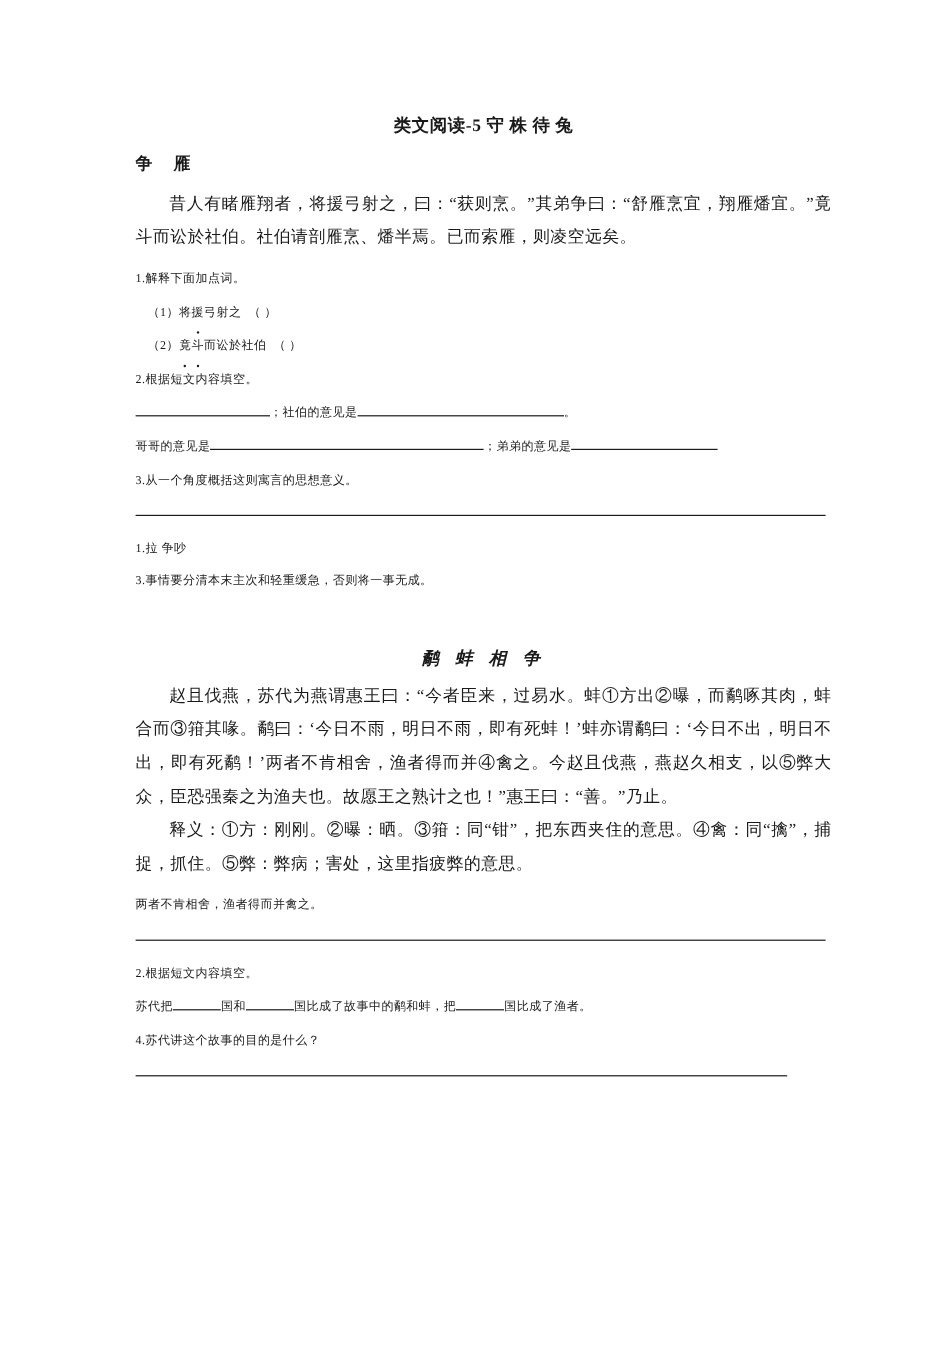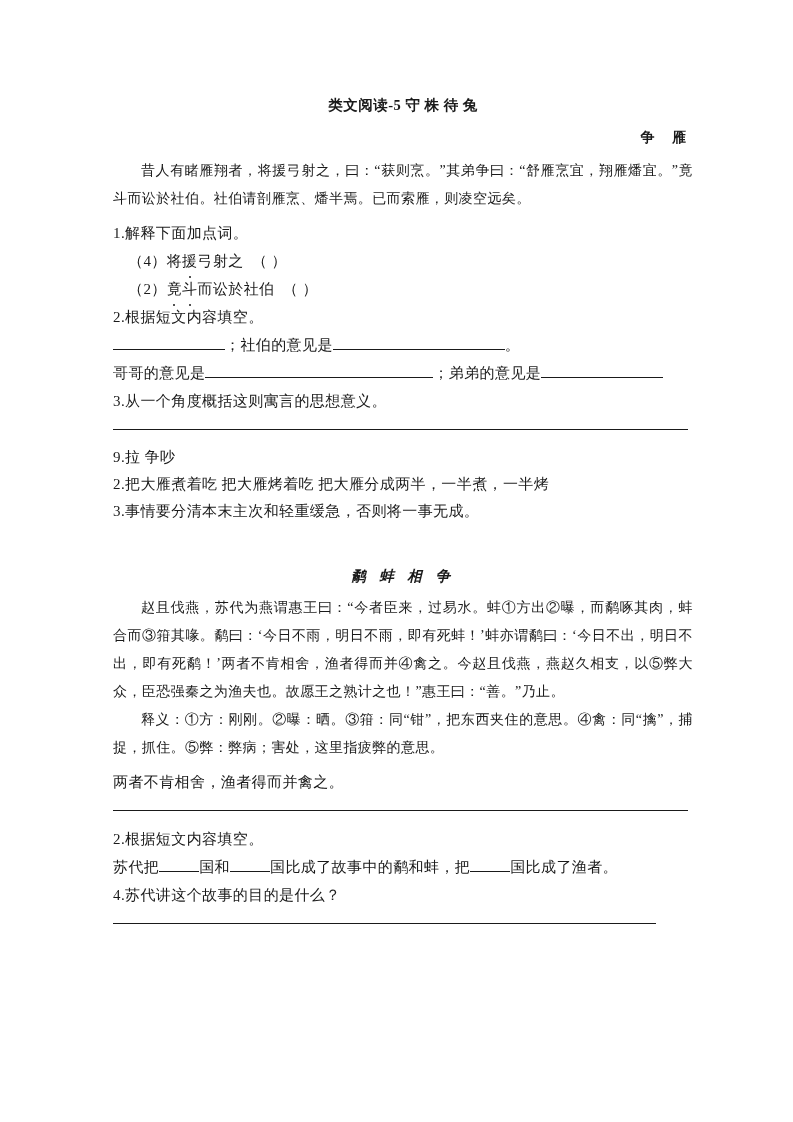--- a/index.html
+++ b/index.html
@@ -32,21 +32,21 @@
   
   .doc-title {
     text-align: center;
     font-weight: bold;
     font-size: 14.5px;
     letter-spacing: 0.5px;
     margin: 0 0 14px 0;
     line-height: 1.3;
   }
   .sec-title {
-    text-align: right;
+    text-align: left;
     font-weight: bold;
     font-size: 14px;
     letter-spacing: 7px;
     margin: 0 0 10px 0;
     line-height: 1.3;
   }
   .sec-title-2 {
     text-align: center;
     font-weight: bold;
     font-size: 14.5px;
@@ -59,21 +59,21 @@
   
   .para {
     font-size: 14px;
     line-height: 28px;
     text-align: justify;
     margin: 0;
     text-indent: 2em;
     letter-spacing: 0.4px;
   }
   .line {
-    font-size: 15px;
+    font-size: 10px;
     line-height: 28px;
     margin: 0;
     letter-spacing: 0.4px;
     white-space: nowrap;
   }
   .line.indent1 {
     padding-left: 1em;
   }
   .spacer-sm { height: 6px; }
   .spacer-md { height: 14px; }
@@ -130,21 +130,21 @@
 
     <div class="sec-title">争     雁</div>
 
     <div class="para">昔人有睹雁翔者，将援弓射之，曰：“获则烹。”其弟争曰：“舒雁烹宜，翔雁燔宜。”竟斗而讼於社伯。社伯请剖雁烹、燔半焉。已而索雁，则凌空远矣。</div>
 
     <div class="spacer-sm"></div>
 
     <div class="line">1.解释下面加点词。</div>
 
     <div class="line indent1">
-      <span>（4）将</span><span class="dotted">援</span><span>弓射之</span>&nbsp;&nbsp;<span>（      ）</span>
+      <span>（1）将</span><span class="dotted">援</span><span>弓射之</span>&nbsp;&nbsp;<span>（      ）</span>
     </div>
 
     <div class="line indent1">
       <span>（2）</span><span class="dotted">竟</span><span class="dotted">斗</span><span>而讼於社伯</span>&nbsp;&nbsp;<span>（         ）</span>
     </div>
 
     <div class="line">2.根据短文内容填空。</div>
 
     <div class="line">
       <span class="blank blank-w3"></span><span>；社伯的意见是</span><span class="blank blank-w4"></span><span>。</span>
@@ -154,22 +154,21 @@
       <span>哥哥的意见是</span><span class="blank blank-w1"></span><span>；弟弟的意见是</span><span class="blank blank-w2"></span>
     </div>
 
     <div class="line">3.从一个角度概括这则寓言的思想意义。</div>
 
     <div class="spacer-md"></div>
     <div class="rule rule-full"></div>
     <div class="spacer-md"></div>
 
     <div class="answers">
-      <div class="line">9.拉    争吵</div>
-      <div class="line">2.把大雁煮着吃    把大雁烤着吃    把大雁分成两半，一半煮，一半烤</div>
+      <div class="line">1.拉    争吵</div>
       <div class="line">3.事情要分清本末主次和轻重缓急，否则将一事无成。</div>
     </div>
 
     <div class="spacer-lg"></div>
     <div class="sec-title-2">鹬 蚌 相 争</div>
 
     <div class="para">赵且伐燕，苏代为燕谓惠王曰：“今者臣来，过易水。蚌①方出②曝，而鹬啄其肉，蚌合而③箝其喙。鹬曰：‘今日不雨，明日不雨，即有死蚌！’蚌亦谓鹬曰：‘今日不出，明日不出，即有死鹬！’两者不肯相舍，渔者得而并④禽之。今赵且伐燕，燕赵久相支，以⑤弊大众，臣恐强秦之为渔夫也。故愿王之熟计之也！”惠王曰：“善。”乃止。</div>
 
     <div class="para">释义：①方：刚刚。②曝：晒。③箝：同“钳”，把东西夹住的意思。④禽：同“擒”，捕捉，抓住。⑤弊：弊病；害处，这里指疲弊的意思。</div>
 

